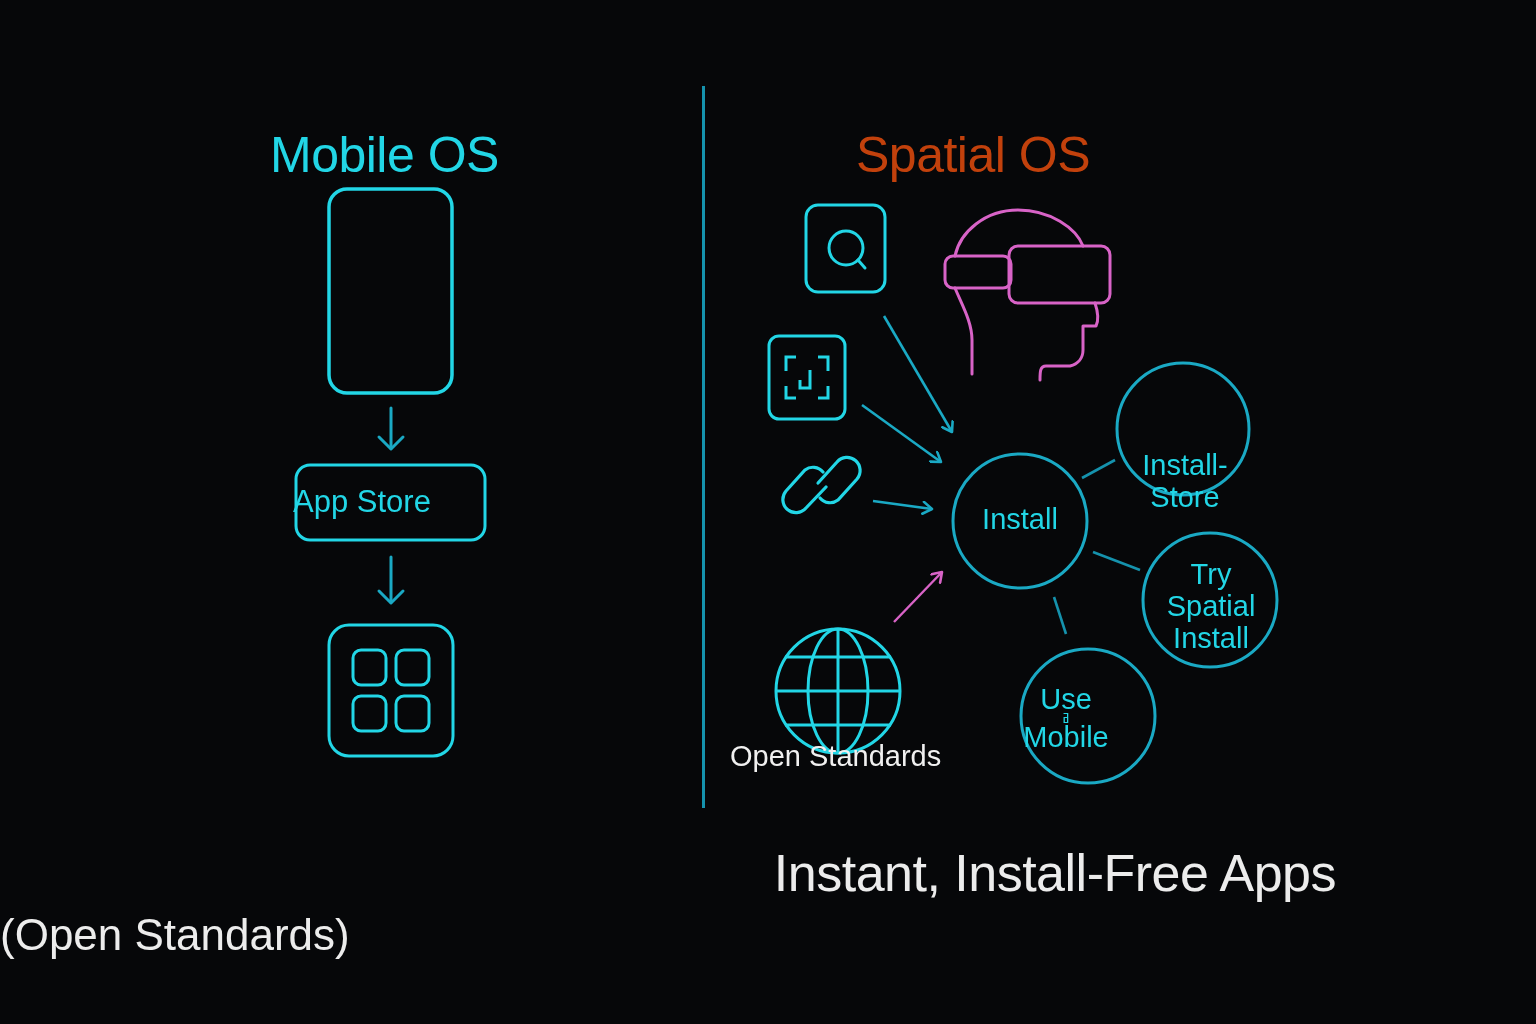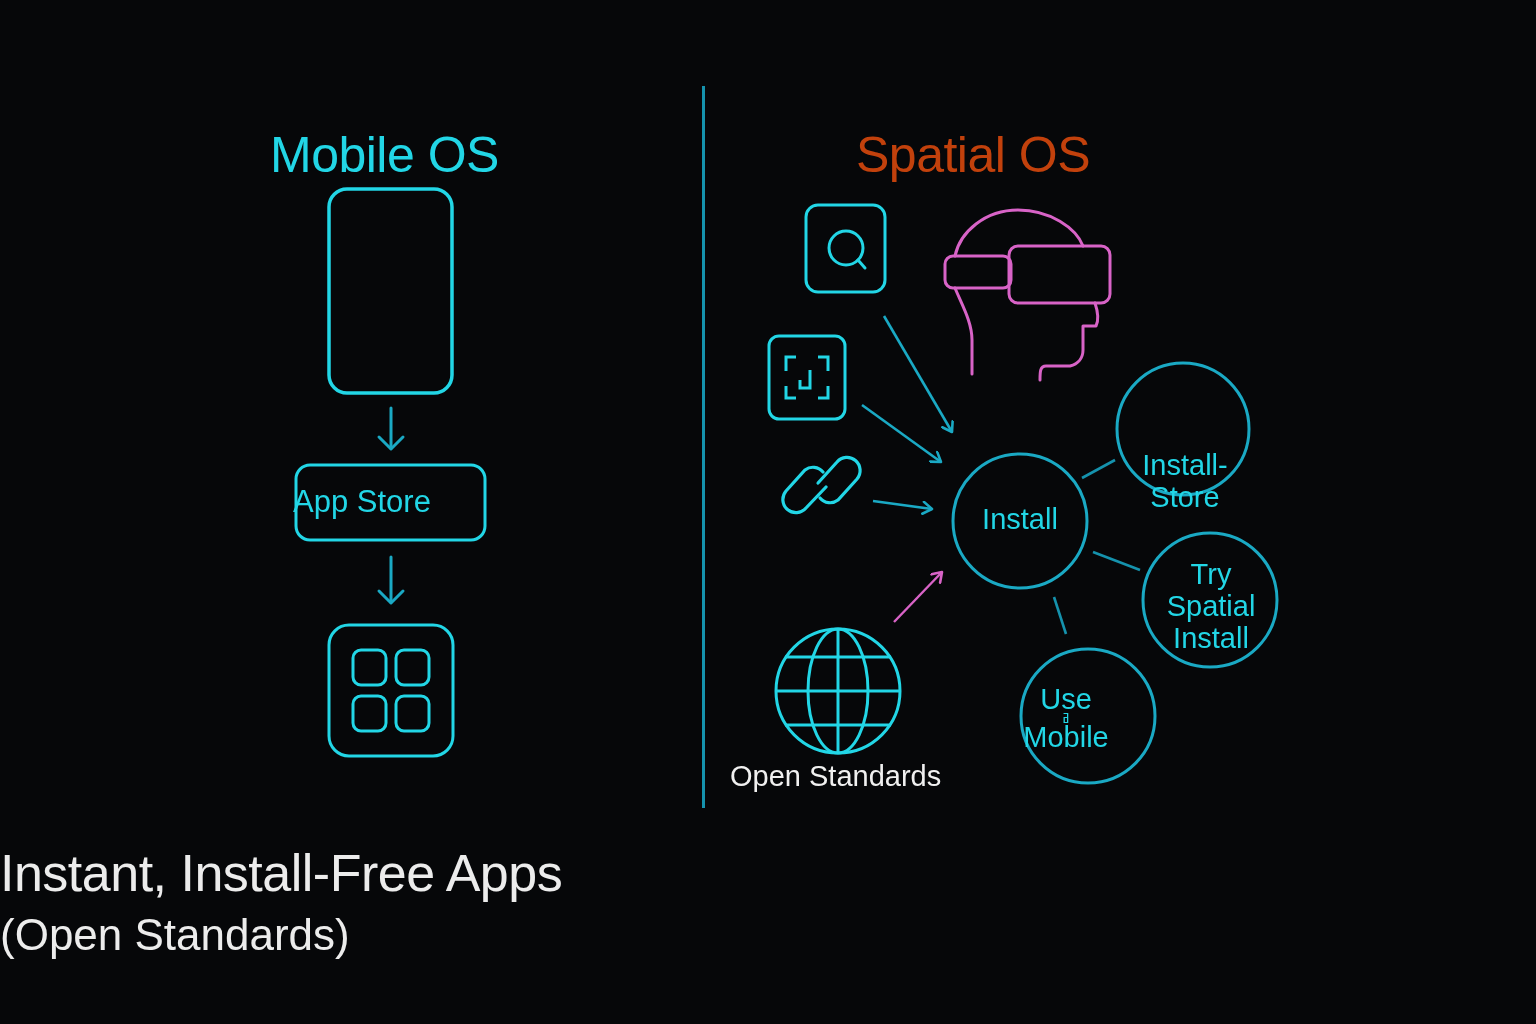--- a/index.html
+++ b/index.html
@@ -48,31 +48,31 @@
       color: #22d6e6;
       font-size: 29px;
       line-height: 32px;
       text-align: center;
       white-space: nowrap;
       transform: translate(-50%, -50%);
     }
 
     #open-std-label {
       left: 730px;
-      top: 760px;
+      top: 740px;
       color: #f0f0f0;
       font-size: 29px;
       white-space: nowrap;
     }
 
     #footer-title {
       left: 0;
       width: 1336px;
       top: 843px;
-      text-align: left;
+      text-align: right;
       color: #ececec;
       font-size: 52px;
       font-weight: 500;
       white-space: nowrap;
       letter-spacing: -0.5px;
     }
     #footer-subtitle {
       left: 0;
       width: 1370px;
       top: 910px;

